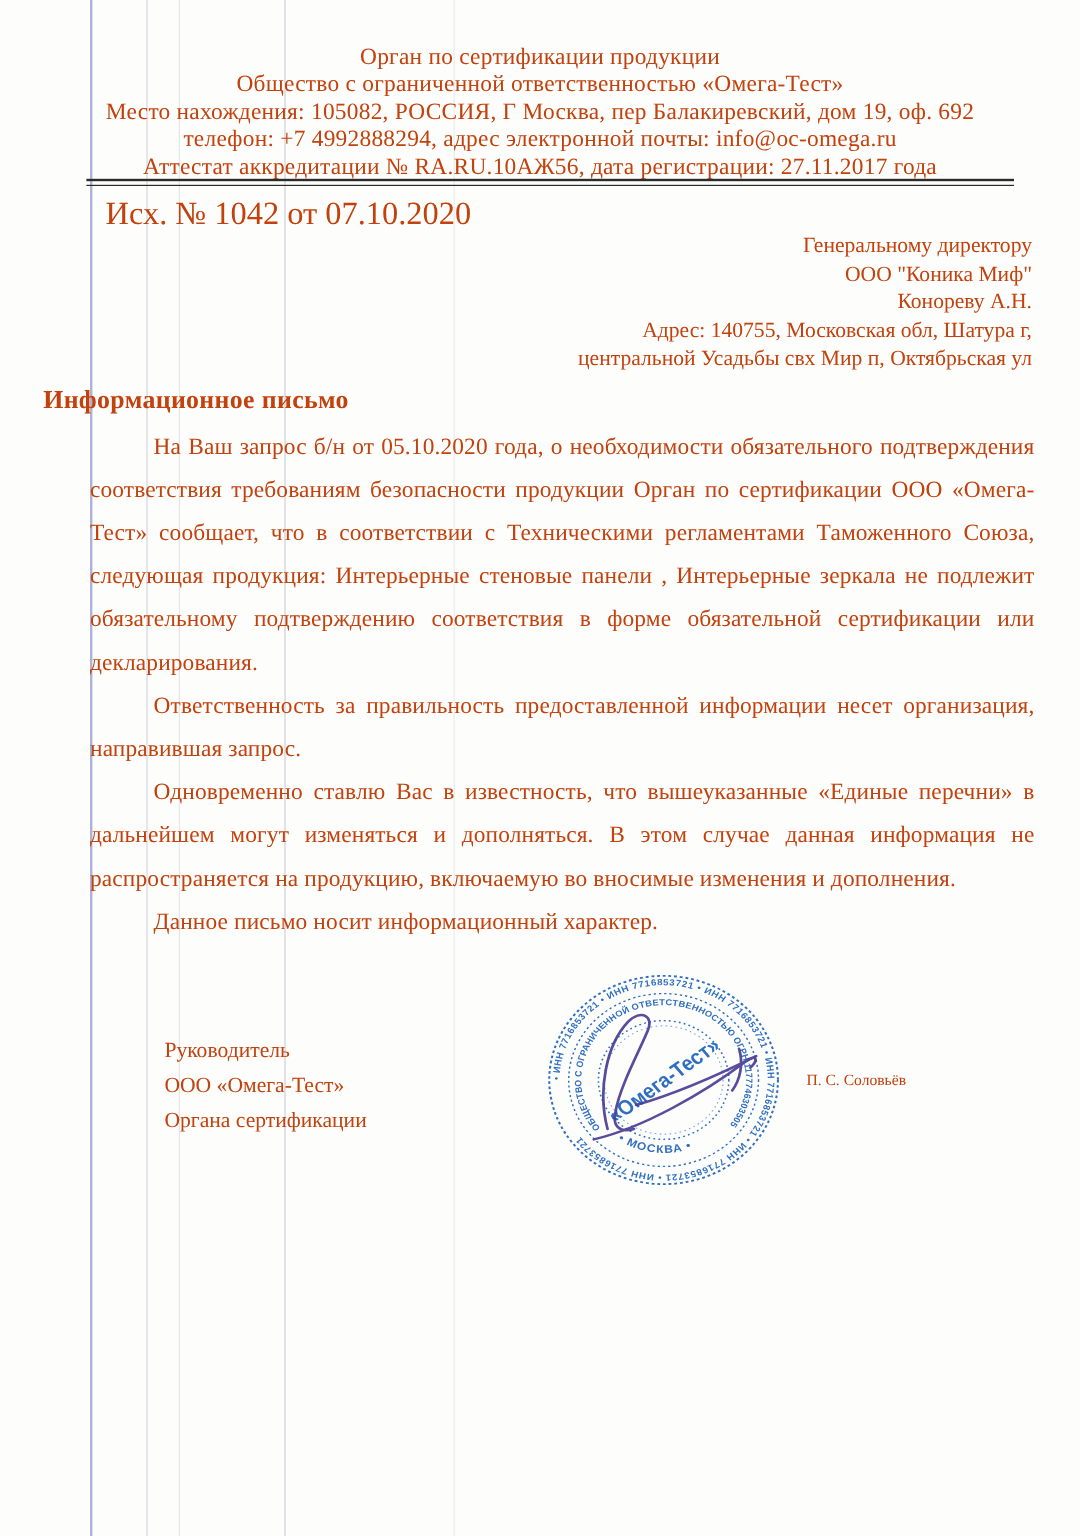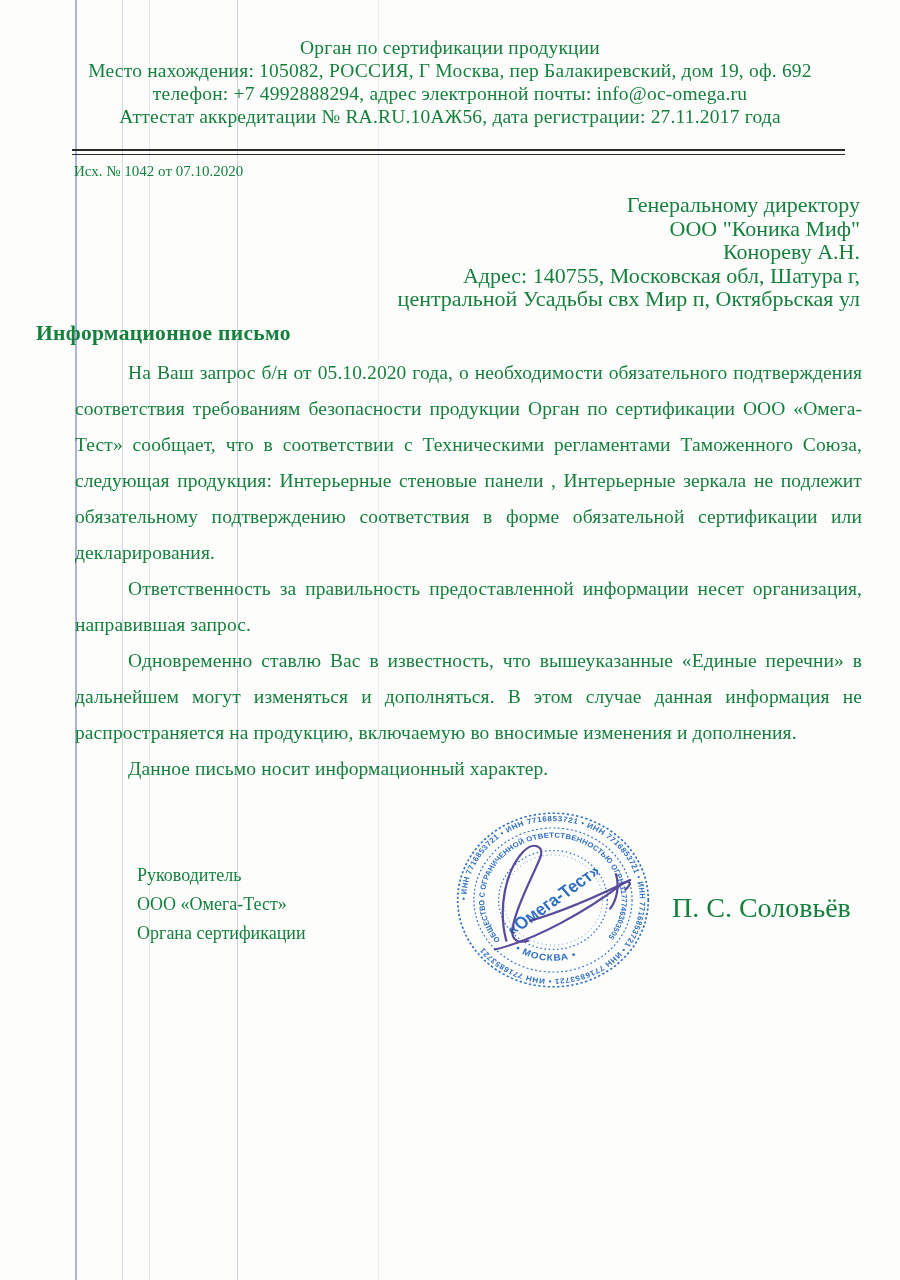--- a/index.html
+++ b/index.html
@@ -1,43 +1,43 @@
 <!DOCTYPE html>
 <html><head>
 <meta charset="utf-8">
 <style>
   html,body{margin:0;padding:0;background:#e8e8e8;}
   .page{
     position:relative;width:900px;height:1280px;margin:0 auto;
     background:#fdfdfc;overflow:hidden;
-    font-family:"Liberation Serif","DejaVu Serif",serif;color:#15803d;
+    font-family:"Liberation Serif","DejaVu Serif",serif;color:#c2410c;
   }
   
   .vline{position:absolute;top:0;bottom:0;width:1px;pointer-events:none;}
   .v1{left:75px;width:2px;background:rgba(108,118,180,.55);}
   .v2{left:122px;background:rgba(120,128,160,.30);}
   .v3{left:149px;background:rgba(150,152,168,.22);}
   .v4{left:237px;background:rgba(128,138,168,.38);}
   .v5{left:378px;background:rgba(155,158,172,.18);}
 
   .letterhead{position:absolute;top:36px;left:0;right:0;text-align:center;
     font-size:19.5px;line-height:23px;letter-spacing:.2px;}
   .rule{position:absolute;top:149px;left:72px;width:773px;height:3px;
     border-top:2.3px solid #2b2b2b;border-bottom:1.5px solid #2b2b2b;}
-  .ref{position:absolute;top:163px;left:74px;font-size:15px;}
+  .ref{position:absolute;top:163px;left:88px;font-size:27px;}
   .recipient{position:absolute;top:193px;right:40px;text-align:right;
-    font-size:22px;line-height:23.5px;}
+    font-size:18px;line-height:23.5px;}
   .title{position:absolute;top:321px;left:36px;width:864px;text-align:left;
     font-size:21.5px;font-weight:700;letter-spacing:.3px;}
   .bodytext{position:absolute;top:355px;left:75px;width:787px;
     font-size:19.5px;line-height:36px;text-align:justify;letter-spacing:.1px;font-family:Liberation Serif, serif;}
   .bodytext p{margin:0;text-indent:53px;}
 
   .sig-left{position:absolute;top:861px;left:137px;font-size:18px;line-height:28.8px;}
-  .sig-name{position:absolute;top:892px;left:672px;font-size:28px;}
+  .sig-name{position:absolute;top:892px;left:672px;font-size:13px;}
 
   .stamp{position:absolute;left:452px;top:808px;width:202px;height:184px;}
   .st-rings{fill:none;stroke:#2e6fc0;}
   .st-small{font:700 8.5px "Liberation Sans",sans-serif;fill:#2e6fc0;letter-spacing:.6px;}
   .st-main {font:700 8.2px "Liberation Sans",sans-serif;fill:#2e6fc0;letter-spacing:.2px;}
   .st-bot  {font:700 10.5px "Liberation Sans",sans-serif;fill:#2e6fc0;letter-spacing:1px;}
   .st-center{font:700 20px "Liberation Sans",sans-serif;fill:#2f6fc2;text-anchor:middle;}
   .sig-ink{fill:none;stroke:#4b3d94;stroke-width:2.4;stroke-linecap:round;
     stroke-linejoin:round;opacity:.92;}
 </style>
@@ -47,20 +47,21 @@
 <div class="page">
 
   <div class="vline v1"></div>
   <div class="vline v2"></div>
   <div class="vline v3"></div>
   <div class="vline v4"></div>
   <div class="vline v5"></div>
 
   <div class="letterhead">
     <div>Орган по сертификации продукции</div>
+    <div>Общество с ограниченной ответственностью «Омега-Тест»</div>
     <div>Место нахождения: 105082, РОССИЯ, Г Москва, пер Балакиревский, дом 19, оф. 692</div>
     <div>телефон: +7 4992888294, адрес электронной почты: info@oc-omega.ru</div>
     <div>Аттестат аккредитации № RA.RU.10АЖ56, дата регистрации: 27.11.2017 года</div>
   </div>
 
   <div class="rule"></div>
 
   <div class="ref">Исх. № 1042 от 07.10.2020</div>
 
   <div class="recipient">

